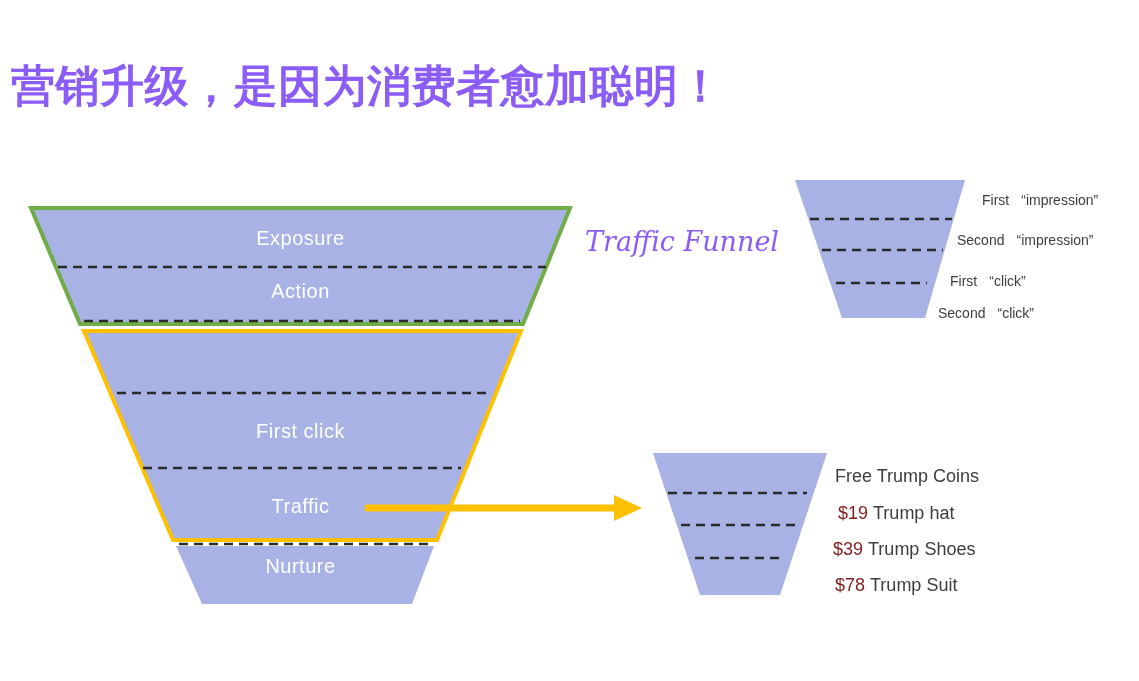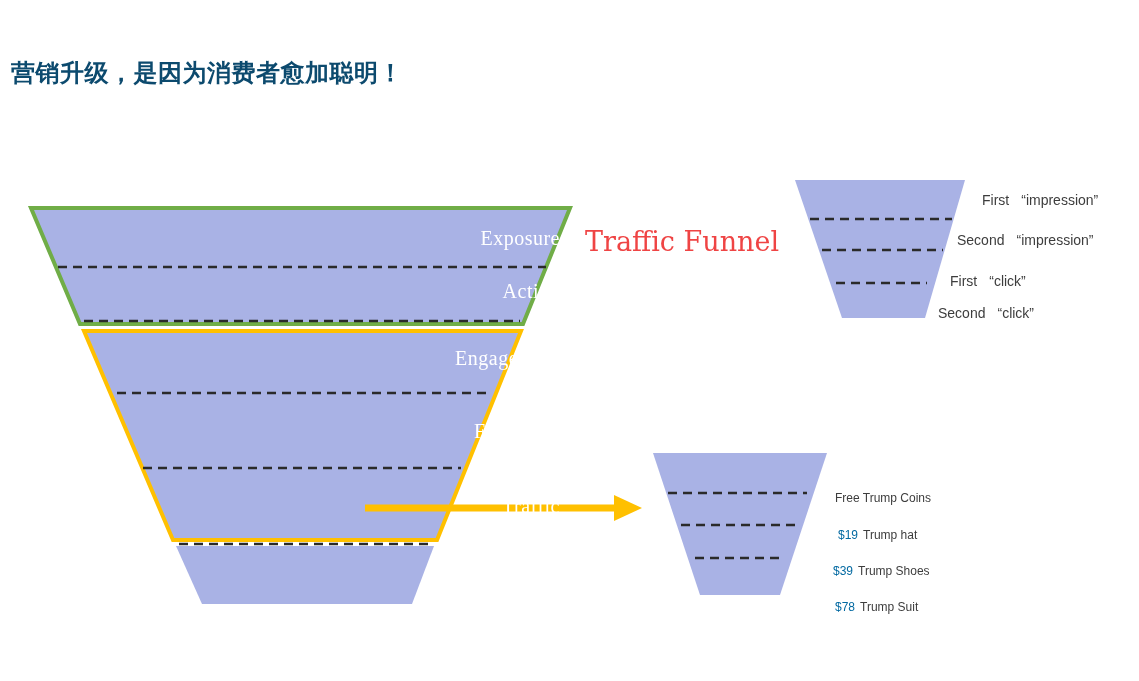--- a/index.html
+++ b/index.html
@@ -6,45 +6,44 @@
   .canvas{
     position:relative;
     width:1139px;height:681px;
     background:#ffffff;
     overflow:hidden;
     font-family:"Liberation Sans","DejaVu Sans",sans-serif;
   }
   .layer{position:absolute;left:0;top:0;}
   .page-title{
     position:absolute;left:11px;top:57px;
-    font-size:24px;font-weight:700;color:#0c4a6e;
+    font-size:44px;font-weight:700;color:#8b5cf6;
     letter-spacing:0.5px;white-space:nowrap;
   }
   .flabel{
-    position:absolute;left:21px;width:539px;
-    text-align:right;color:#ffffff;
+    position:absolute;left:31px;width:539px;
+    text-align:center;color:#ffffff;
     font-size:20px;font-weight:400;letter-spacing:0.5px;
     white-space:nowrap;
-    font-family:Liberation Serif, serif;
   }
   .caption{
     position:absolute;
     font-family:"DejaVu Serif","Liberation Serif",serif;
-    font-size:27px;color:#ef4444;
+    font-style:italic;font-size:27px;color:#8b5cf6;
     white-space:nowrap;
   }
   .side-row{
     position:absolute;display:flex;gap:12px;
     font-size:14px;color:#3d3d3d;white-space:nowrap;
   }
   .trump-row{
     position:absolute;display:flex;gap:5px;
-    font-size:12px;color:#3d3d3d;white-space:nowrap;margin-top:25px;
+    font-size:18px;color:#3d3d3d;white-space:nowrap;
   }
-  .price{color:#0369a1;}
+  .price{color:#7f1d1d;}
   .price:empty{display:none;}
 </style>
 </head>
 <body>
 
 <div class="canvas">
 
   <svg class="layer" width="1139" height="681" viewBox="0 0 1139 681">
 
     <polygon points="31,208 570,208 523,324 80,324" stroke="#70ad47" stroke-width="4" stroke-linejoin="miter" fill="#a9b2e5"></polygon>
@@ -76,21 +75,20 @@
     </g>
 
     <line x1="365" y1="508" x2="616" y2="508" stroke="#ffc000" stroke-width="7"></line>
     <polygon points="614,495 642,508 614,521" fill="#ffc000"></polygon>
   </svg>
 
   <div class="page-title">营销升级，是因为消费者愈加聪明！</div>
 
   <div class="flabel" style="top:227px">Exposure</div>
   <div class="flabel" style="top:280px">Action</div>
-  <div class="flabel" style="top:347px">Engagement</div>
   <div class="flabel" style="top:420px">First click</div>
   <div class="flabel" style="top:495px">Traffic</div>
   <div class="flabel" style="top:555px">Nurture</div>
 
   <div class="caption" style="left:585px;top:226px">Traffic Funnel</div>
 
   <div class="side-row" style="left:982px;top:192px">
     <span>First</span>
     <span>“impression”</span>
   </div>

